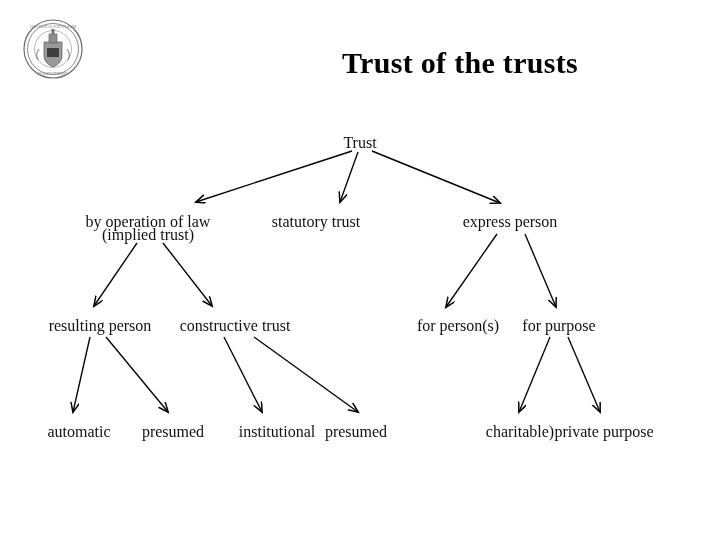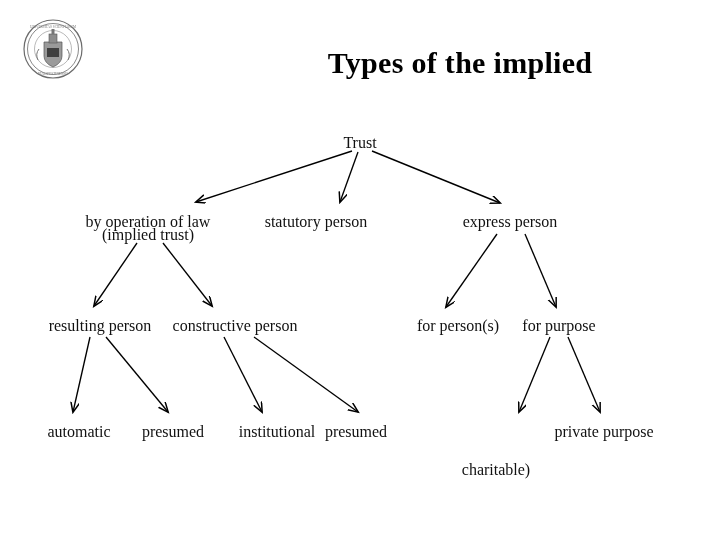--- a/index.html
+++ b/index.html
@@ -120,21 +120,21 @@
       <rect x="29.5" y="11" width="3" height="5" fill="#777"></rect>
       <path d="M25 30 h12 v9 h-12 z" fill="#3f3f3f"></path>
       <path d="M17 31 q-4 5 -1 11" fill="none" stroke="#777" stroke-width="1"></path>
       <path d="M45 31 q4 5 1 11" fill="none" stroke="#777" stroke-width="1"></path>
       <text x="31" y="10" font-family="Liberation Serif, serif" font-size="3.4" fill="#7a7a7a" text-anchor="middle">UNIVERSITAS SCIENTIARUM</text>
       <text x="31" y="57" font-family="Liberation Serif, serif" font-size="3.4" fill="#7a7a7a" text-anchor="middle">BUDAPESTINENSIS</text>
     </svg>
 
   </div>
 
-  <div id="page-title">Types of the implied</div>
+  <div id="page-title">Trust of the trusts</div>
 
   <div id="diagram">
     <svg id="arrow-layer" viewBox="0 0 720 540">
       <defs>
         <marker id="ah" markerWidth="9" markerHeight="9" refX="7.2" refY="3.2" orient="auto" markerUnits="strokeWidth">
           <path d="M0,0 L7.5,3.2 L0,6.4" fill="none" stroke="#000000" stroke-width="1.1"></path>
         </marker>
       </defs>
       <g id="edges" stroke="#000000" stroke-width="1.35" fill="none">
           <line x1="352" y1="151" x2="196" y2="202" marker-end="url(#ah)"></line>
@@ -149,28 +149,28 @@
           <line x1="224" y1="337" x2="262" y2="412" marker-end="url(#ah)"></line>
           <line x1="254" y1="337" x2="358" y2="412" marker-end="url(#ah)"></line>
           <line x1="550" y1="337" x2="519" y2="412" marker-end="url(#ah)"></line>
           <line x1="568" y1="337" x2="600" y2="412" marker-end="url(#ah)"></line>
         </g>
     </svg>
     <div id="nodes">
         <div class="tree-node" style="left: 360px; top: 136px;">Trust</div>
         <div class="tree-node" style="left: 148px; top: 215px;">by operation of law
 (implied trust)</div>
-        <div class="tree-node" style="left: 316px; top: 215px;">statutory person</div>
+        <div class="tree-node" style="left: 316px; top: 215px;">statutory trust</div>
         <div class="tree-node" style="left: 510px; top: 215px;">express person</div>
         <div class="tree-node" style="left: 100px; top: 319px;">resulting person</div>
-        <div class="tree-node" style="left: 235px; top: 319px;">constructive person</div>
+        <div class="tree-node" style="left: 235px; top: 319px;">constructive trust</div>
         <div class="tree-node" style="left: 458px; top: 319px;">for person(s)</div>
         <div class="tree-node" style="left: 559px; top: 319px;">for purpose</div>
         <div class="tree-node" style="left: 79px; top: 425px;">automatic</div>
         <div class="tree-node" style="left: 173px; top: 425px;">presumed</div>
         <div class="tree-node" style="left: 269px; top: 425px; margin-left: 8px;">institutional</div>
         <div class="tree-node" style="left: 356px; top: 425px;">presumed</div>
-        <div class="tree-node" style="left: 496px; top: 425px; margin-top: 38px;">charitable)</div>
+        <div class="tree-node" style="left: 520px; top: 425px;">charitable)</div>
         <div class="tree-node" style="left: 604px; top: 425px;">private purpose</div>
       </div>
   </div>
 
 </div>
 
 </body></html>

